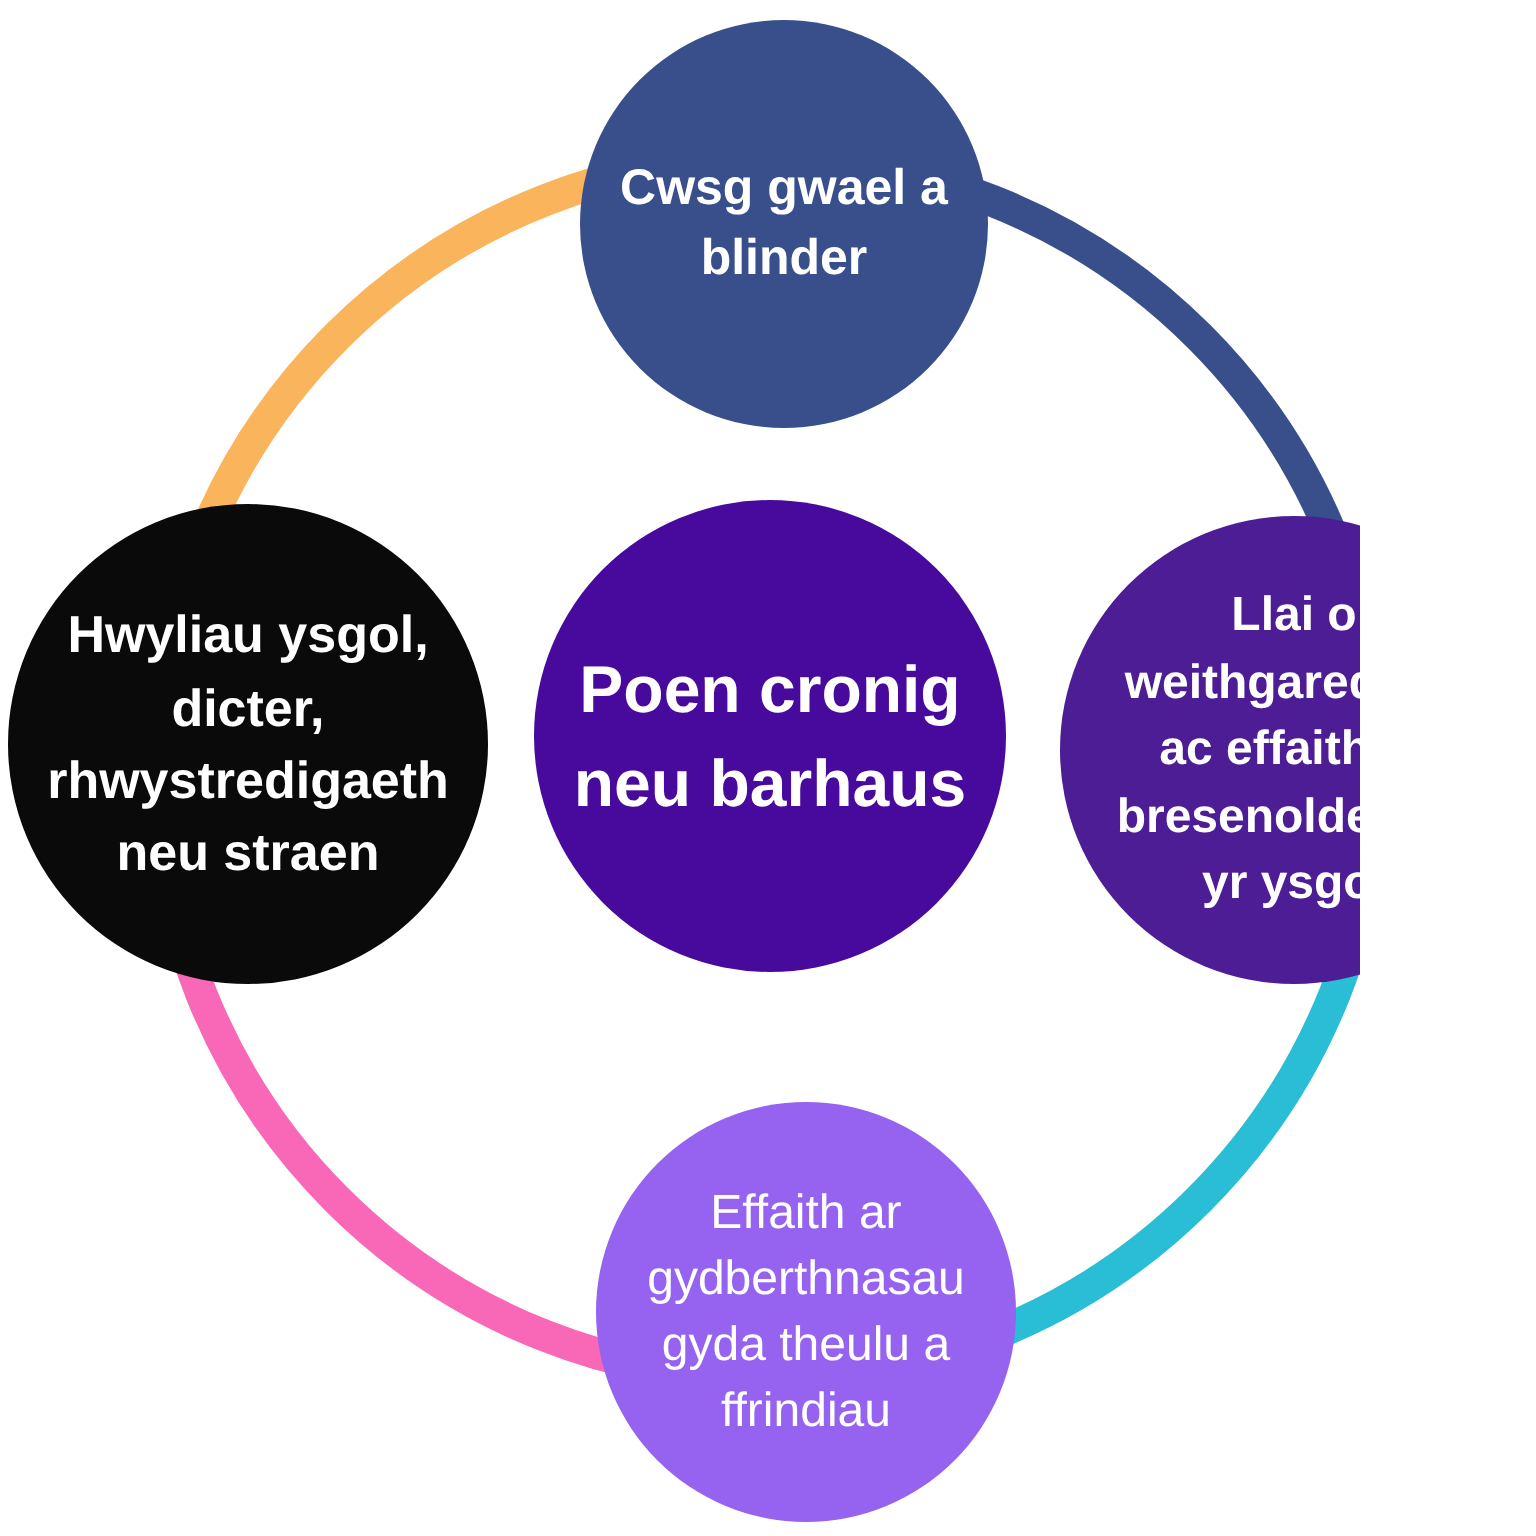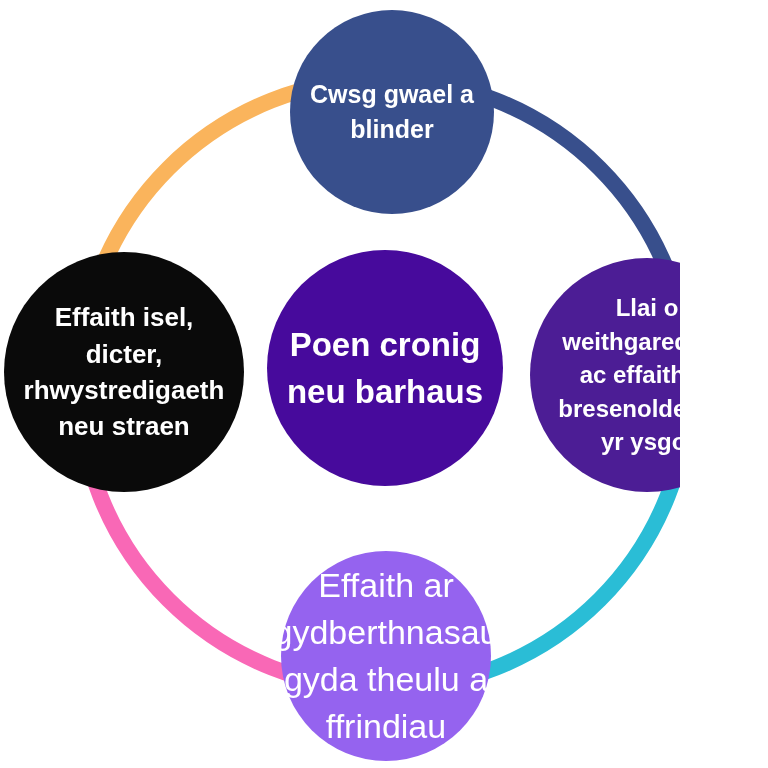--- a/index.html
+++ b/index.html
@@ -22,21 +22,21 @@
     display: flex;
     align-items: center;
     justify-content: center;
     text-align: center;
     color: #ffffff;
     white-space: pre-line;
     box-sizing: border-box;
   }
   .node-top    { left: 290px; top: 10px;  width: 204px; height: 204px; font-size: 25px; font-weight: 700; line-height: 1.42; }
   .node-right  { left: 530px; top: 258px; width: 234px; height: 234px; font-size: 24px; font-weight: 700; line-height: 1.40; }
-  .node-bottom { left: 281px; top: 551px; width: 210px; height: 210px; font-size: 34px; font-weight: 400; line-height: 1.38; }
+  .node-bottom { left: 298px; top: 551px; width: 210px; height: 210px; font-size: 24px; font-weight: 400; line-height: 1.38; }
   .node-left   { left: 4px;   top: 252px; width: 240px; height: 240px; font-size: 26px; font-weight: 700; line-height: 1.40; }
   .node-center { left: 267px; top: 250px; width: 236px; height: 236px; font-size: 33px; font-weight: 700; line-height: 1.43; }
 </style>
 </head>
 <body>
 
 <div class="canvas">
 
   <svg class="ring-svg" viewBox="0 0 768 768" xmlns="http://www.w3.org/2000/svg">
     <path d="M 384 79 A 305 305 0 0 0 79 384" fill="none" stroke-width="16" stroke="#fab45c"></path>
@@ -59,21 +59,21 @@
   </div>
 
   <div class="node node-bottom" style="background: rgb(149, 99, 239);">
     <span>Effaith ar
 gydberthnasau
 gyda theulu a
 ffrindiau</span>
   </div>
 
   <div class="node node-left" style="background: rgb(10, 10, 10);">
-    <span>Effaith isel,
+    <span>Hwyliau ysgol,
 dicter,
 rhwystredigaeth
 neu straen</span>
   </div>
 
   <div class="node node-center" style="background: rgb(71, 10, 156);">
     <span>Poen cronig
 neu barhaus</span>
   </div>
 

